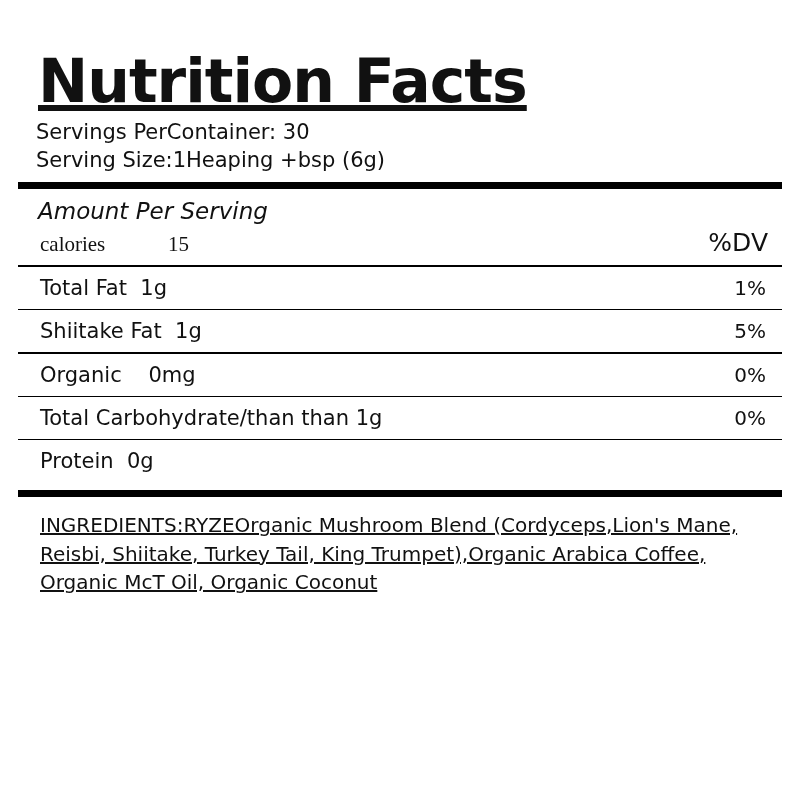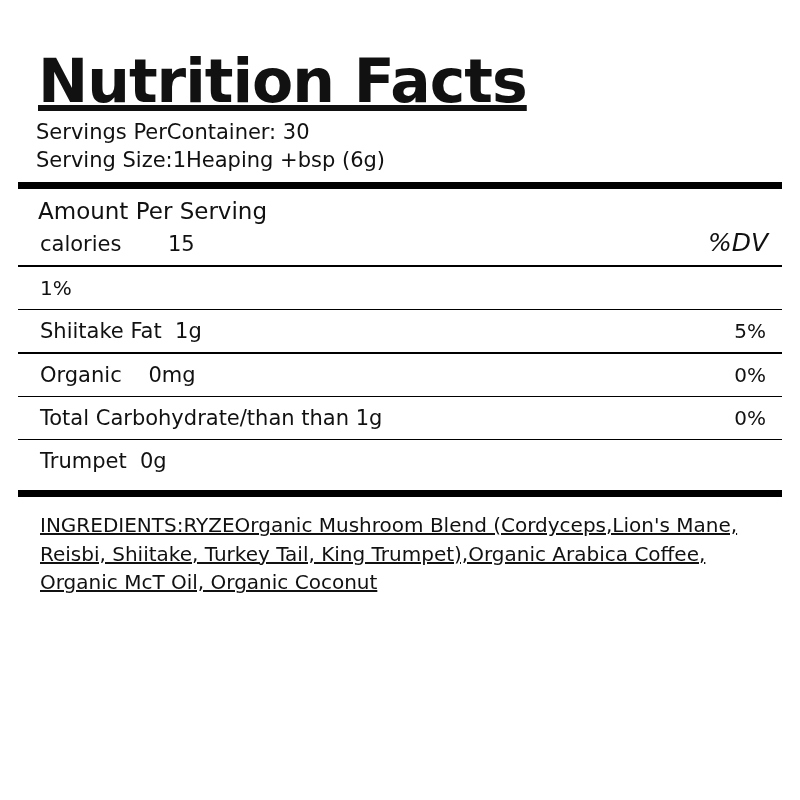--- a/index.html
+++ b/index.html
@@ -44,37 +44,38 @@
   }
   .rule-thin {
     border-top: 2px solid #000;
   }
   .rule-hair {
     border-top: 1.5px solid #000;
   }
   .amount-row {
     font-size: 23px;
     padding: 9px 0 2px 20px;
+    font-style: italic;
   }
   .cal-row {
     display: flex;
     align-items: baseline;
     justify-content: space-between;
     padding: 2px 14px 8px 22px;
   }
   .cal-left {
     font-size: 21px;
     display: flex;
+    font-family: Liberation Serif, serif;
   }
   .cal-name { width: 128px; }
   .cal-val { }
   .dv-head {
     font-size: 25px;
     font-weight: 400;
-    font-style: italic;
   }
   .nutr-row {
     display: flex;
     align-items: baseline;
     justify-content: space-between;
     font-size: 21px;
     padding: 9px 16px 9px 22px;
   }
   .nutr-name { white-space: pre; }
   .nutr-dv { font-size: 20px; }
@@ -105,20 +106,21 @@
   <div class="cal-row">
     <div class="cal-left">
       <span class="cal-name">calories</span>
       <span class="cal-val">15</span>
     </div>
     <div class="dv-head">%DV</div>
   </div>
 
   <div class="rule-thin"></div>
   <div class="nutr-row">
+    <span class="nutr-name">Total Fat  1g</span>
     <span class="nutr-dv">1%</span>
   </div>
 
   <div class="rule-hair"></div>
   <div class="nutr-row">
     <span class="nutr-name">Shiitake Fat  1g</span>
     <span class="nutr-dv">5%</span>
   </div>
 
   <div class="rule-hair"></div>
@@ -130,21 +132,21 @@
   </div>
 
   <div class="rule-hair"></div>
   <div class="nutr-row">
     <span class="nutr-name">Total Carbohydrate/than than 1g</span>
     <span class="nutr-dv">0%</span>
   </div>
 
   <div class="rule-hair"></div>
   <div class="nutr-row">
-    <span class="nutr-name">Trumpet  0g</span>
+    <span class="nutr-name">Protein  0g</span>
     <span class="nutr-dv"></span>
   </div>
 
   <div class="rule-thick"></div>
 
   <div class="ingredients">INGREDIENTS:RYZEOrganic Mushroom Blend (Cordyceps,Lion's Mane, Reisbi, Shiitake, Turkey Tail, King Trumpet),Organic Arabica Coffee, Organic McT Oil, Organic Coconut</div>
 
 </div>
 
 </body></html>

